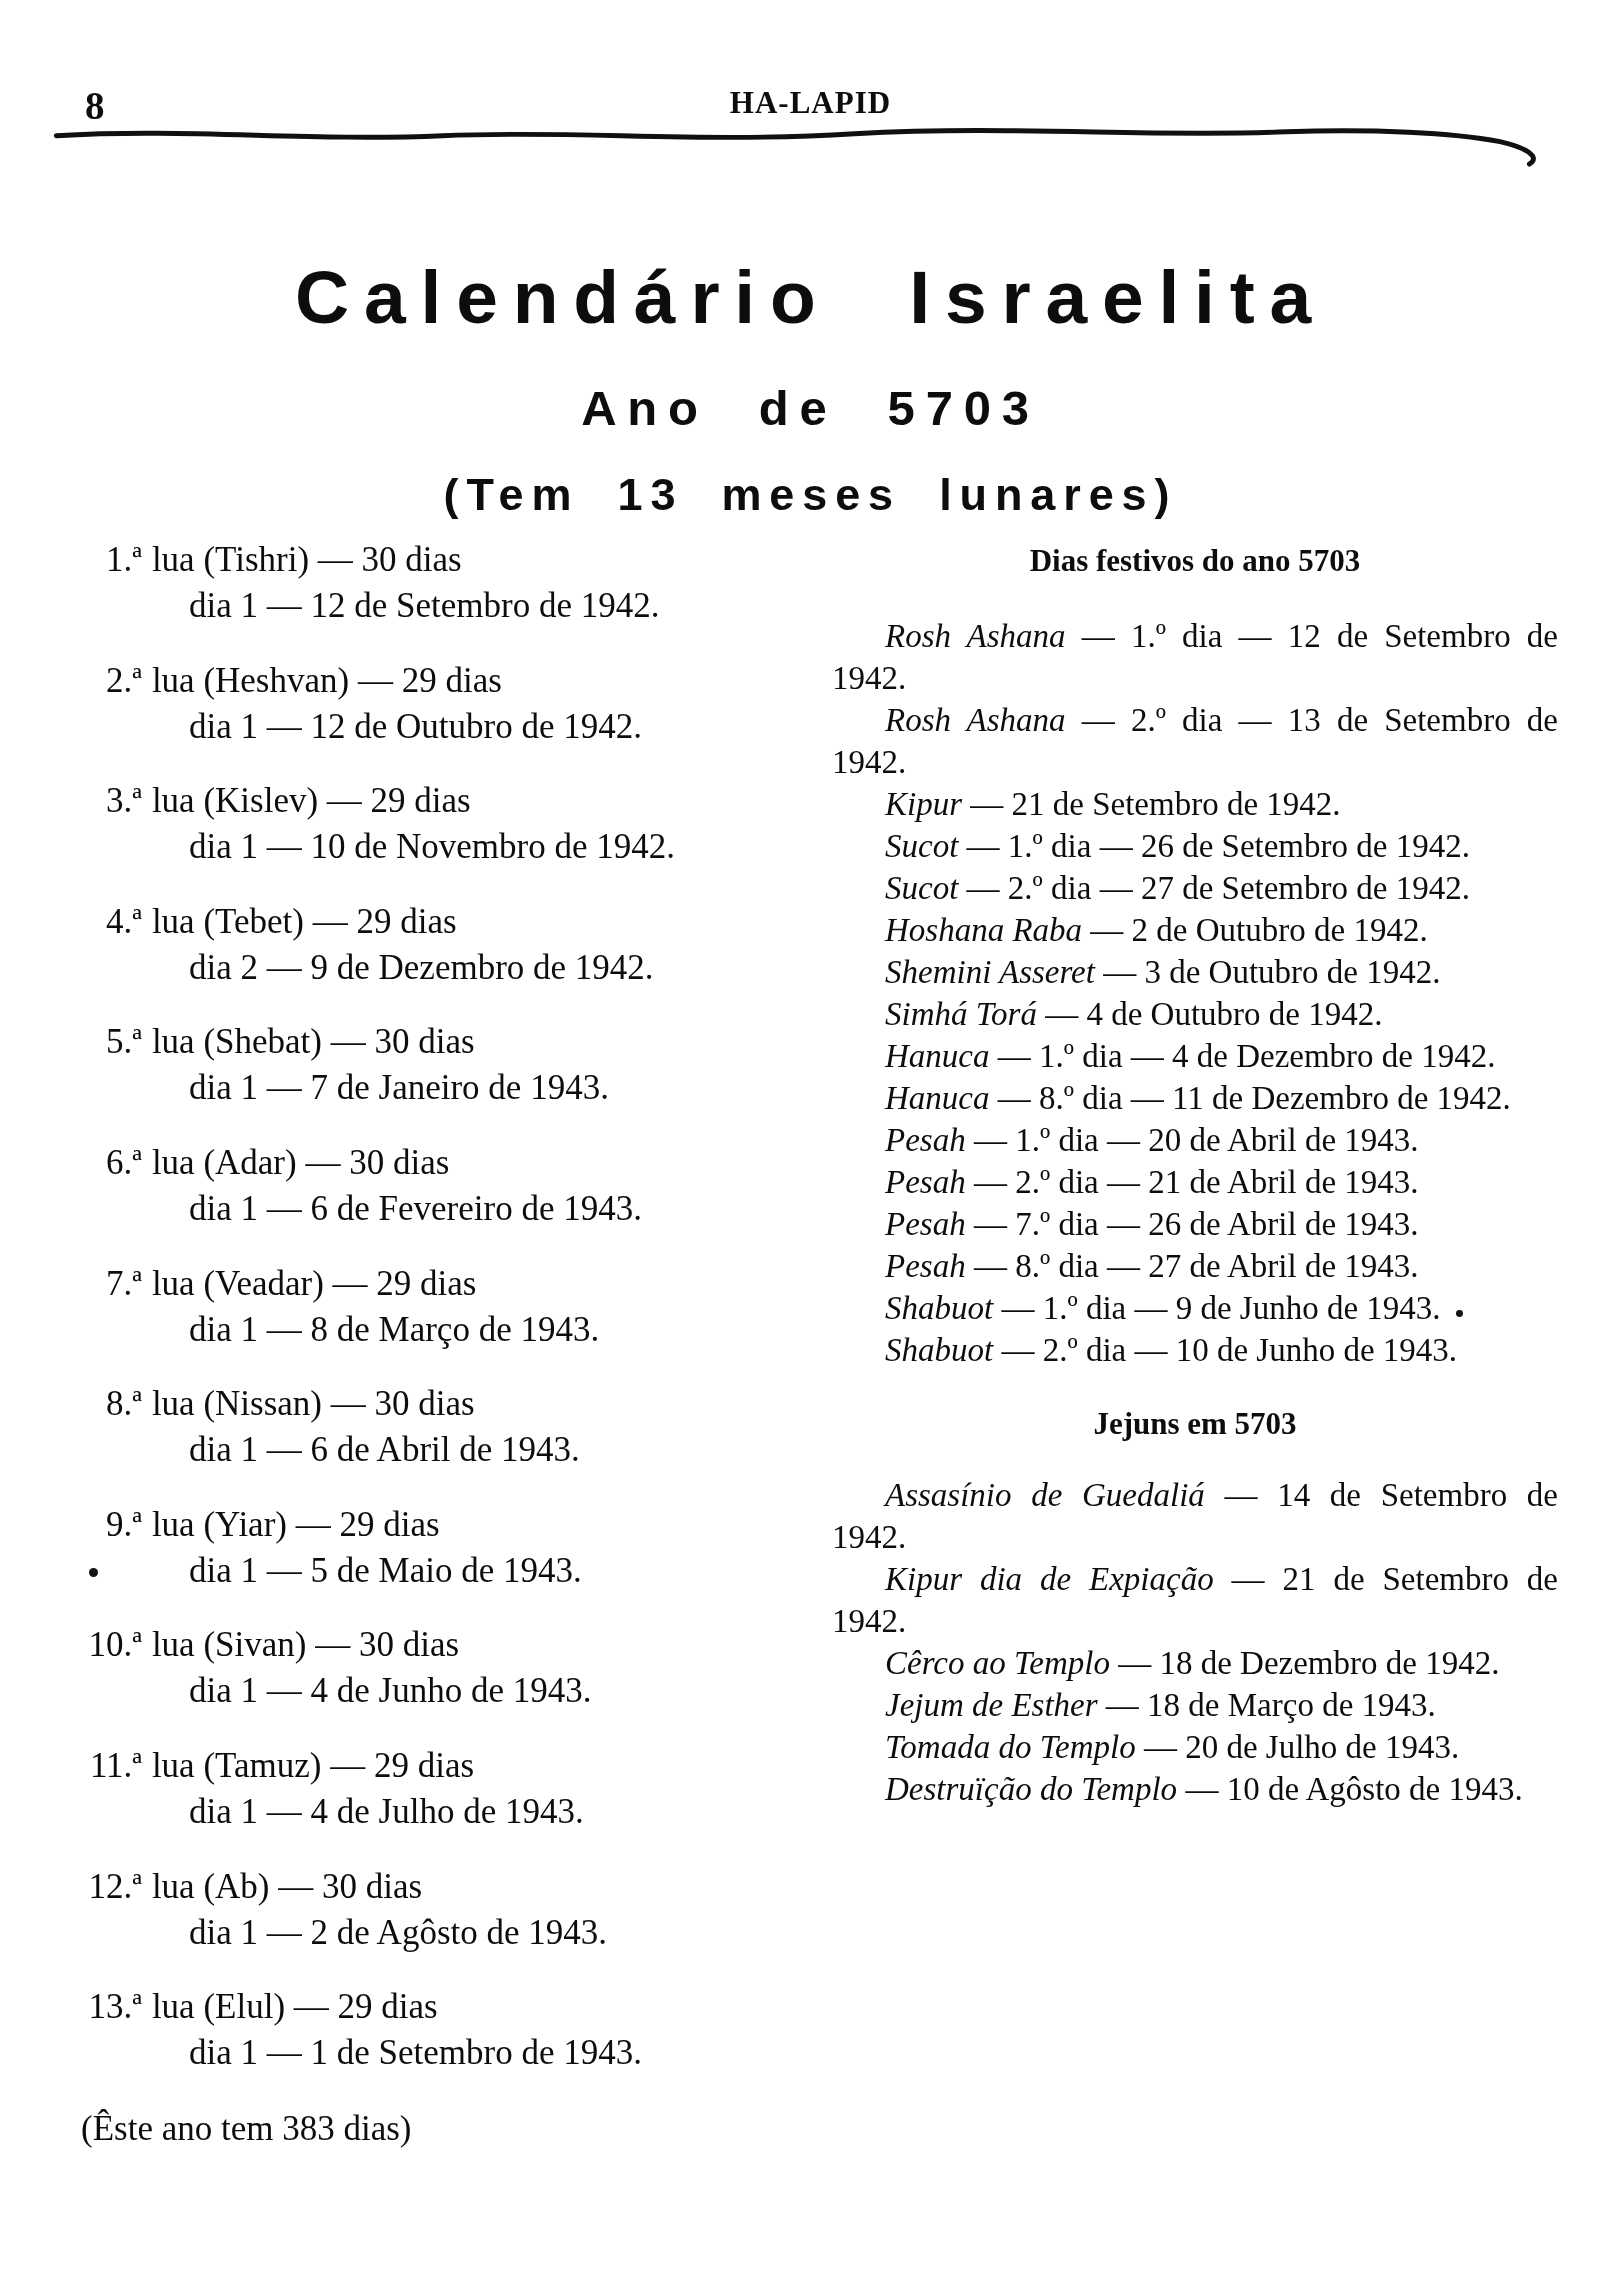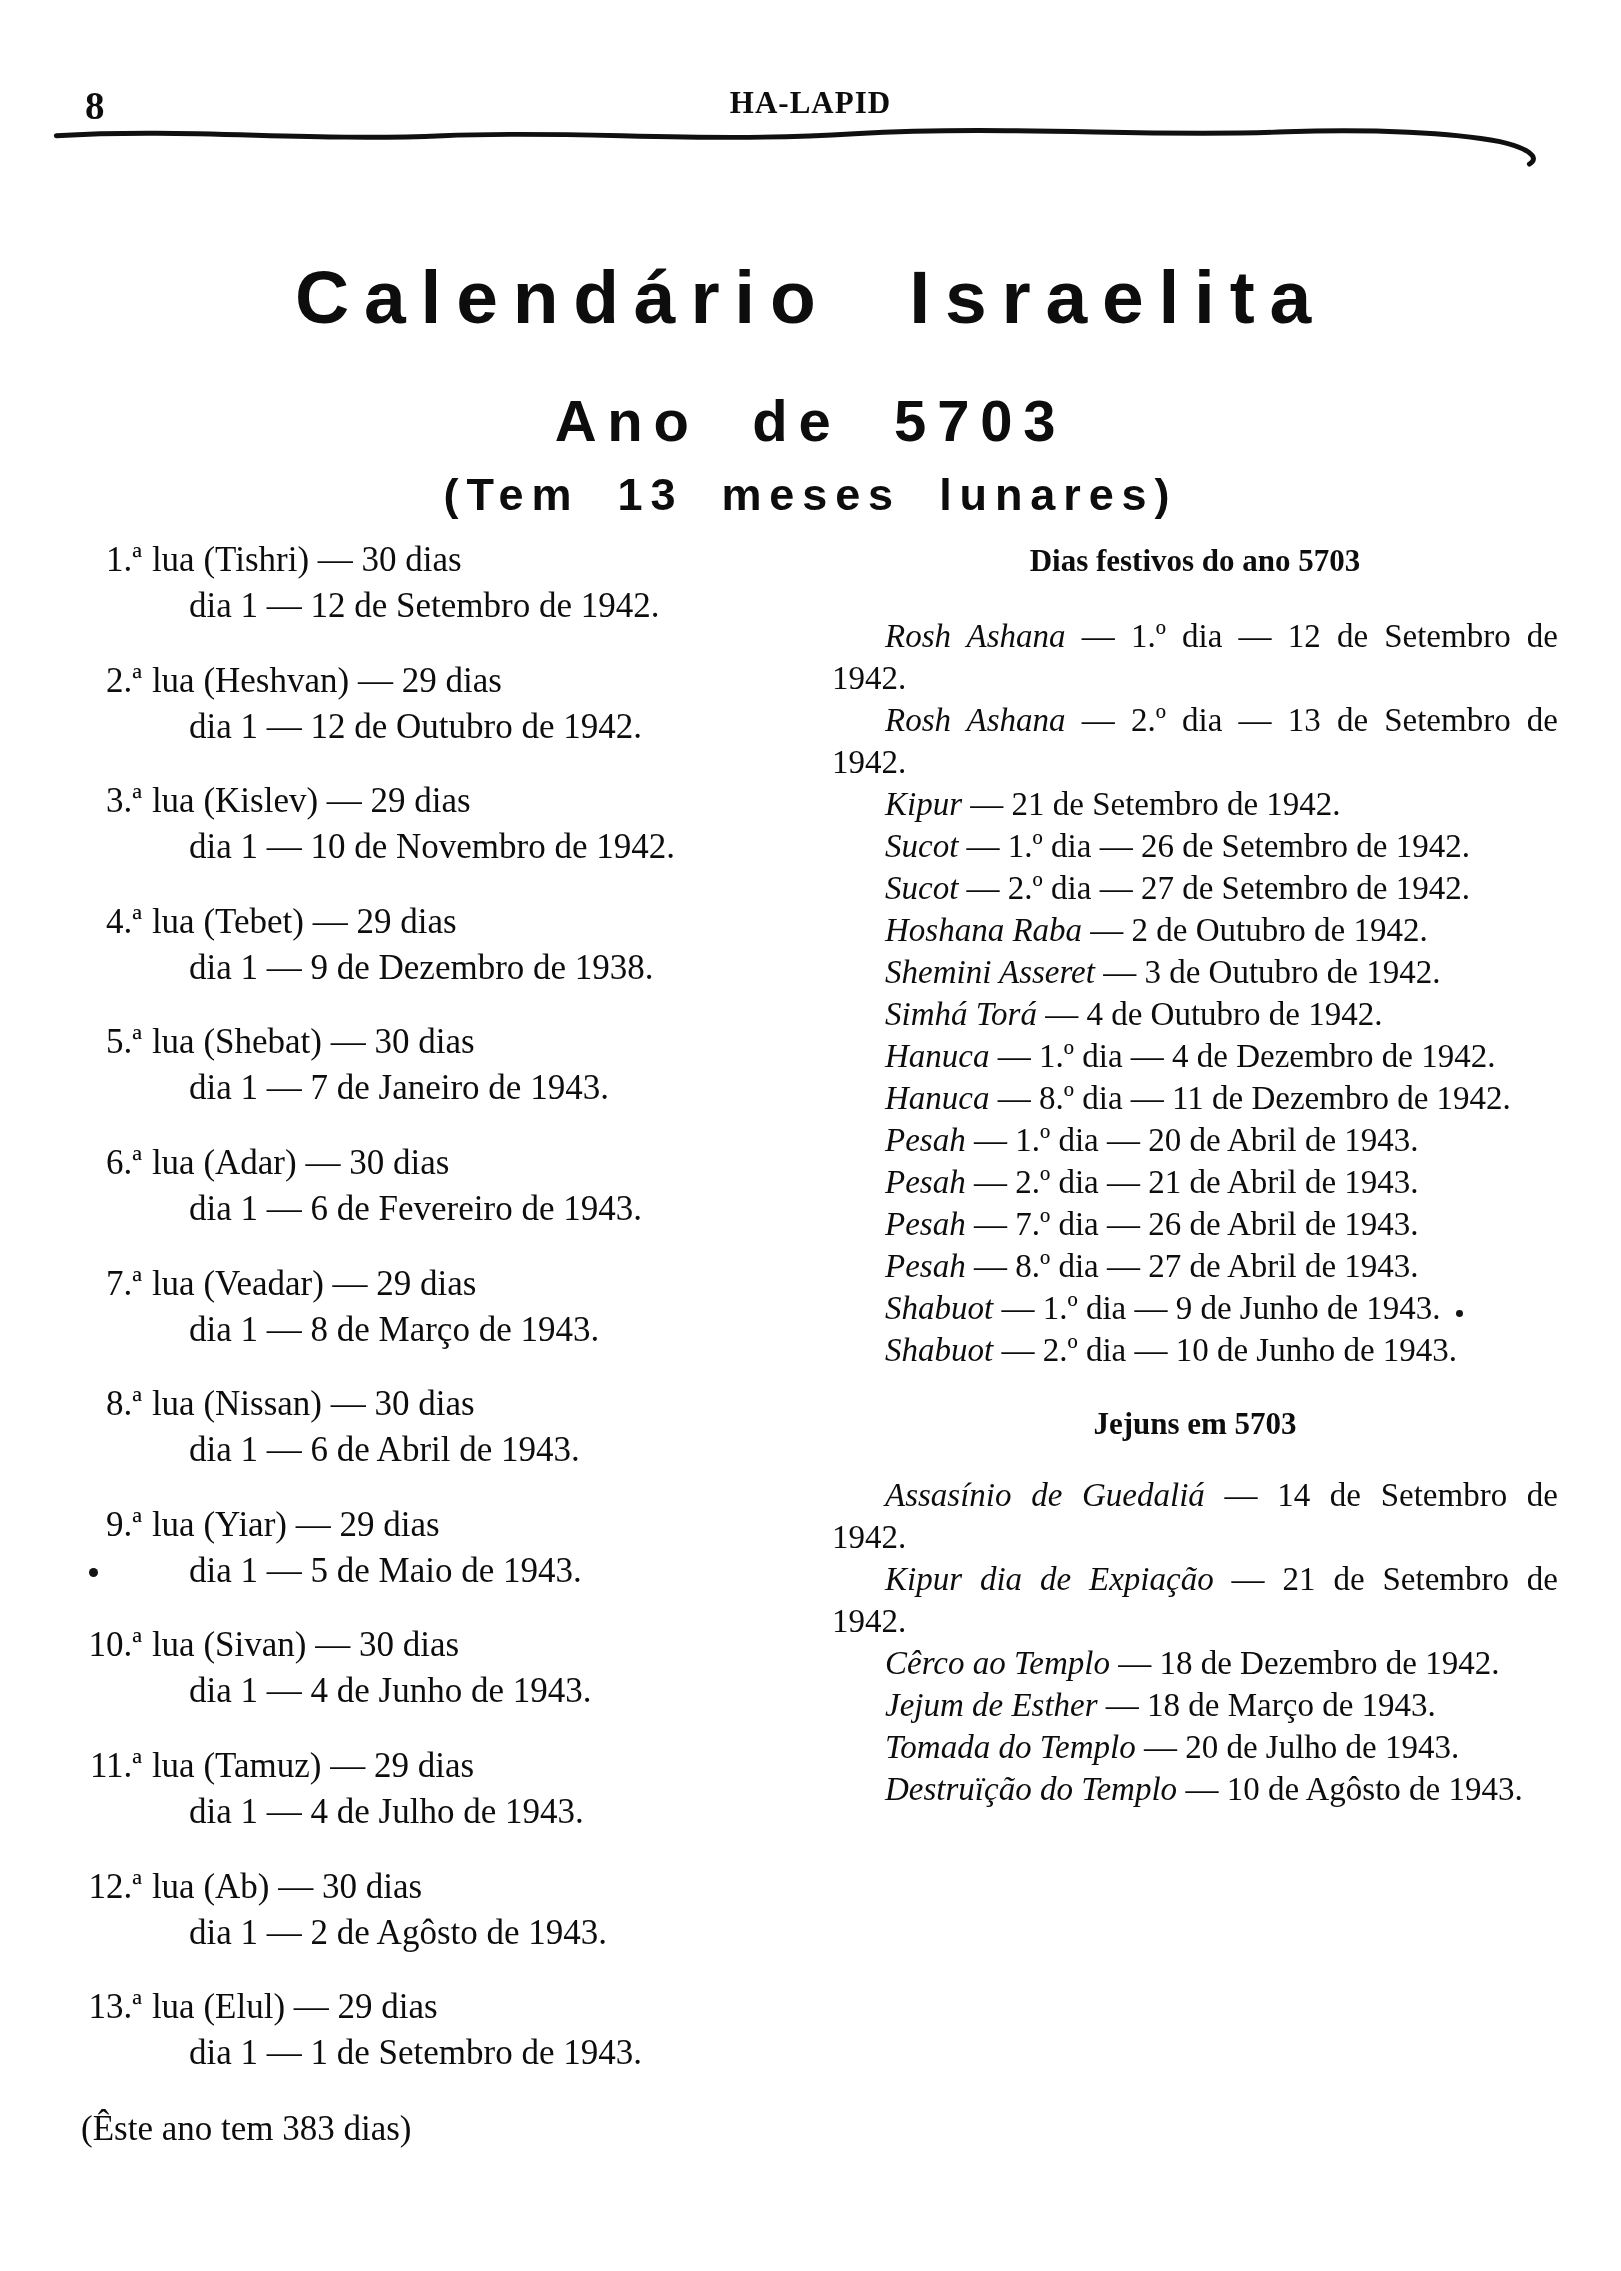--- a/index.html
+++ b/index.html
@@ -27,21 +27,21 @@
     position:absolute; top:204px; left:0; width:100%;
     text-align:center;
     font-family:"Liberation Sans", sans-serif;
     font-size:75px; letter-spacing:14.8px; word-spacing:43px;
     white-space:nowrap;
   }
   .subtitle {
     position:absolute; top:339px; left:0; width:100%;
     text-align:center;
     font-family:"Liberation Sans", sans-serif;
-    font-size:58px; letter-spacing:10.8px; word-spacing:25.6px;
+    font-size:49px; letter-spacing:10.8px; word-spacing:25.6px;
     white-space:nowrap;
   }
   .subtitle2 {
     position:absolute; top:424px; left:0; width:100%;
     text-align:center;
     font-family:Liberation Sans, sans-serif;
     font-size:45px; letter-spacing:7.9px; word-spacing:17.7px;
     white-space:nowrap;
   }
   
@@ -105,21 +105,21 @@
     <p class="m-line2">dia 1 — 12 de Outubro de 1942.</p>
   </div>
 
   <div class="month">
     <p><span class="ord">3.ª</span><span class="m-head">lua (Kislev) — 29 dias</span></p>
     <p class="m-line2">dia 1 — 10 de Novembro de 1942.</p>
   </div>
 
   <div class="month">
     <p><span class="ord">4.ª</span><span class="m-head">lua (Tebet) — 29 dias</span></p>
-    <p class="m-line2">dia 1 — 9 de Dezembro de 1938.</p>
+    <p class="m-line2">dia 2 — 9 de Dezembro de 1942.</p>
   </div>
 
   <div class="month">
     <p><span class="ord">5.ª</span><span class="m-head">lua (Shebat) — 30 dias</span></p>
     <p class="m-line2">dia 1 — 7 de Janeiro de 1943.</p>
   </div>
 
   <div class="month">
     <p><span class="ord">6.ª</span><span class="m-head">lua (Adar) — 30 dias</span></p>
     <p class="m-line2">dia 1 — 6 de Fevereiro de 1943.</p>

